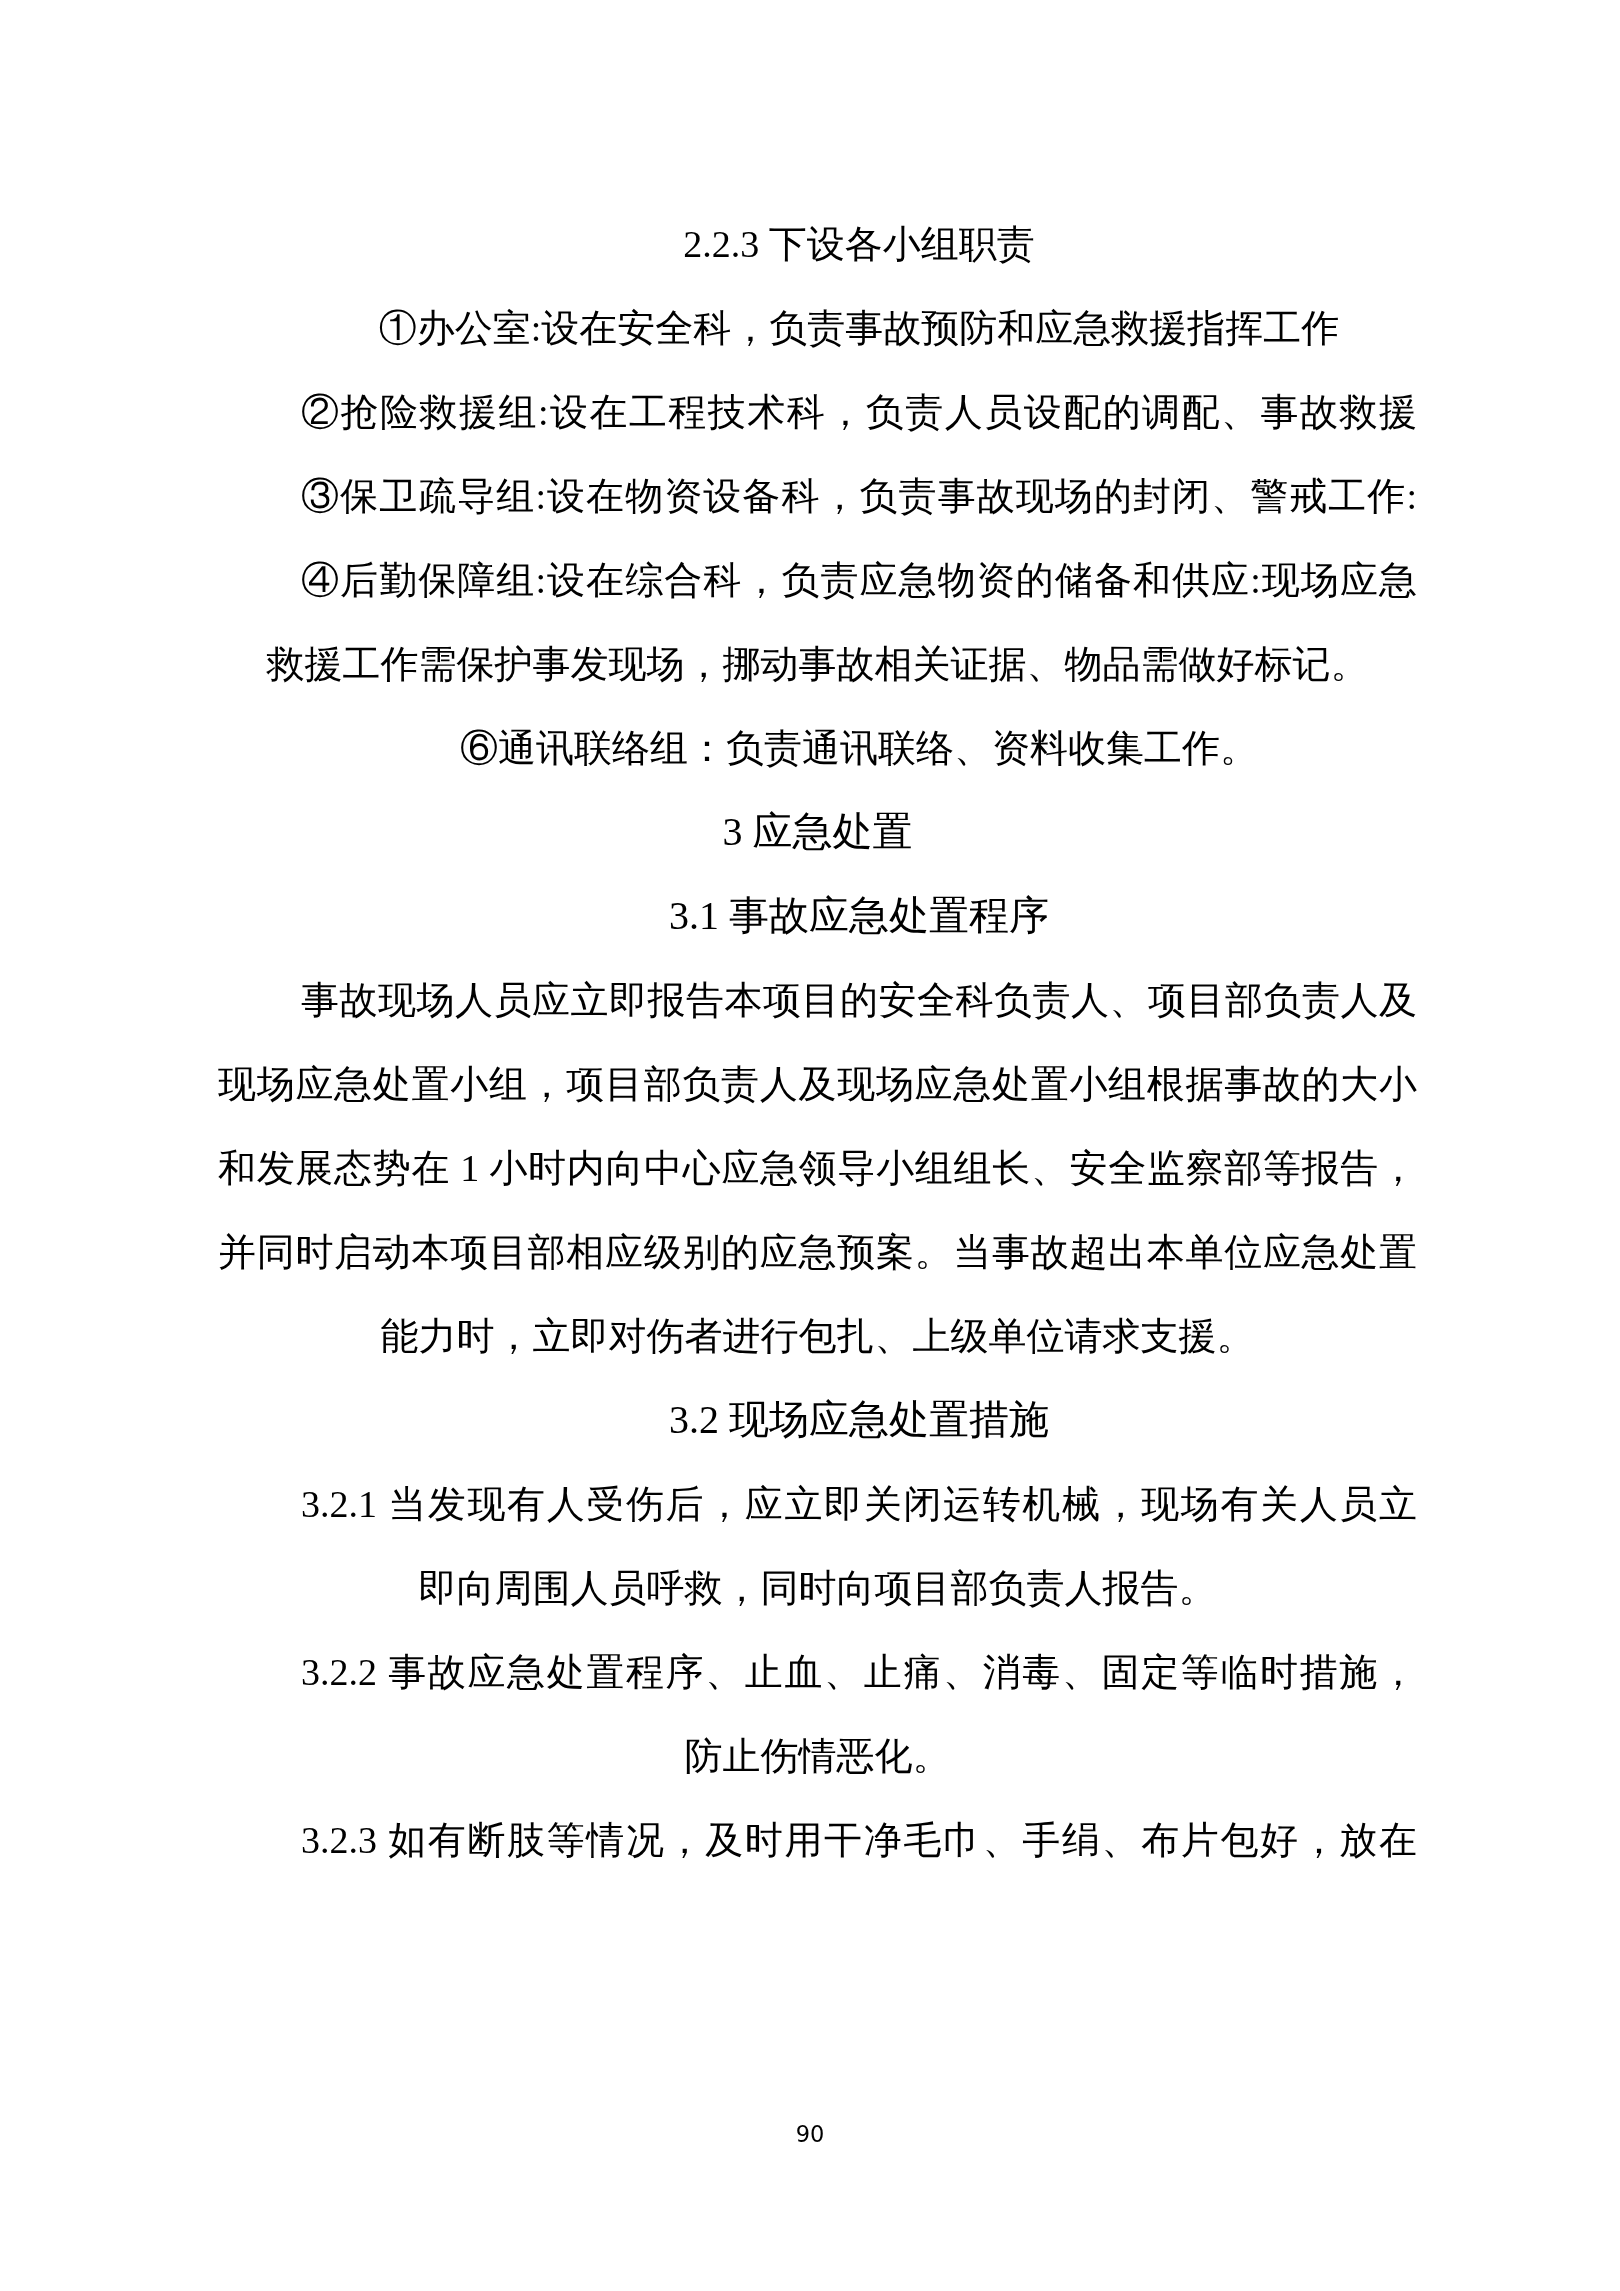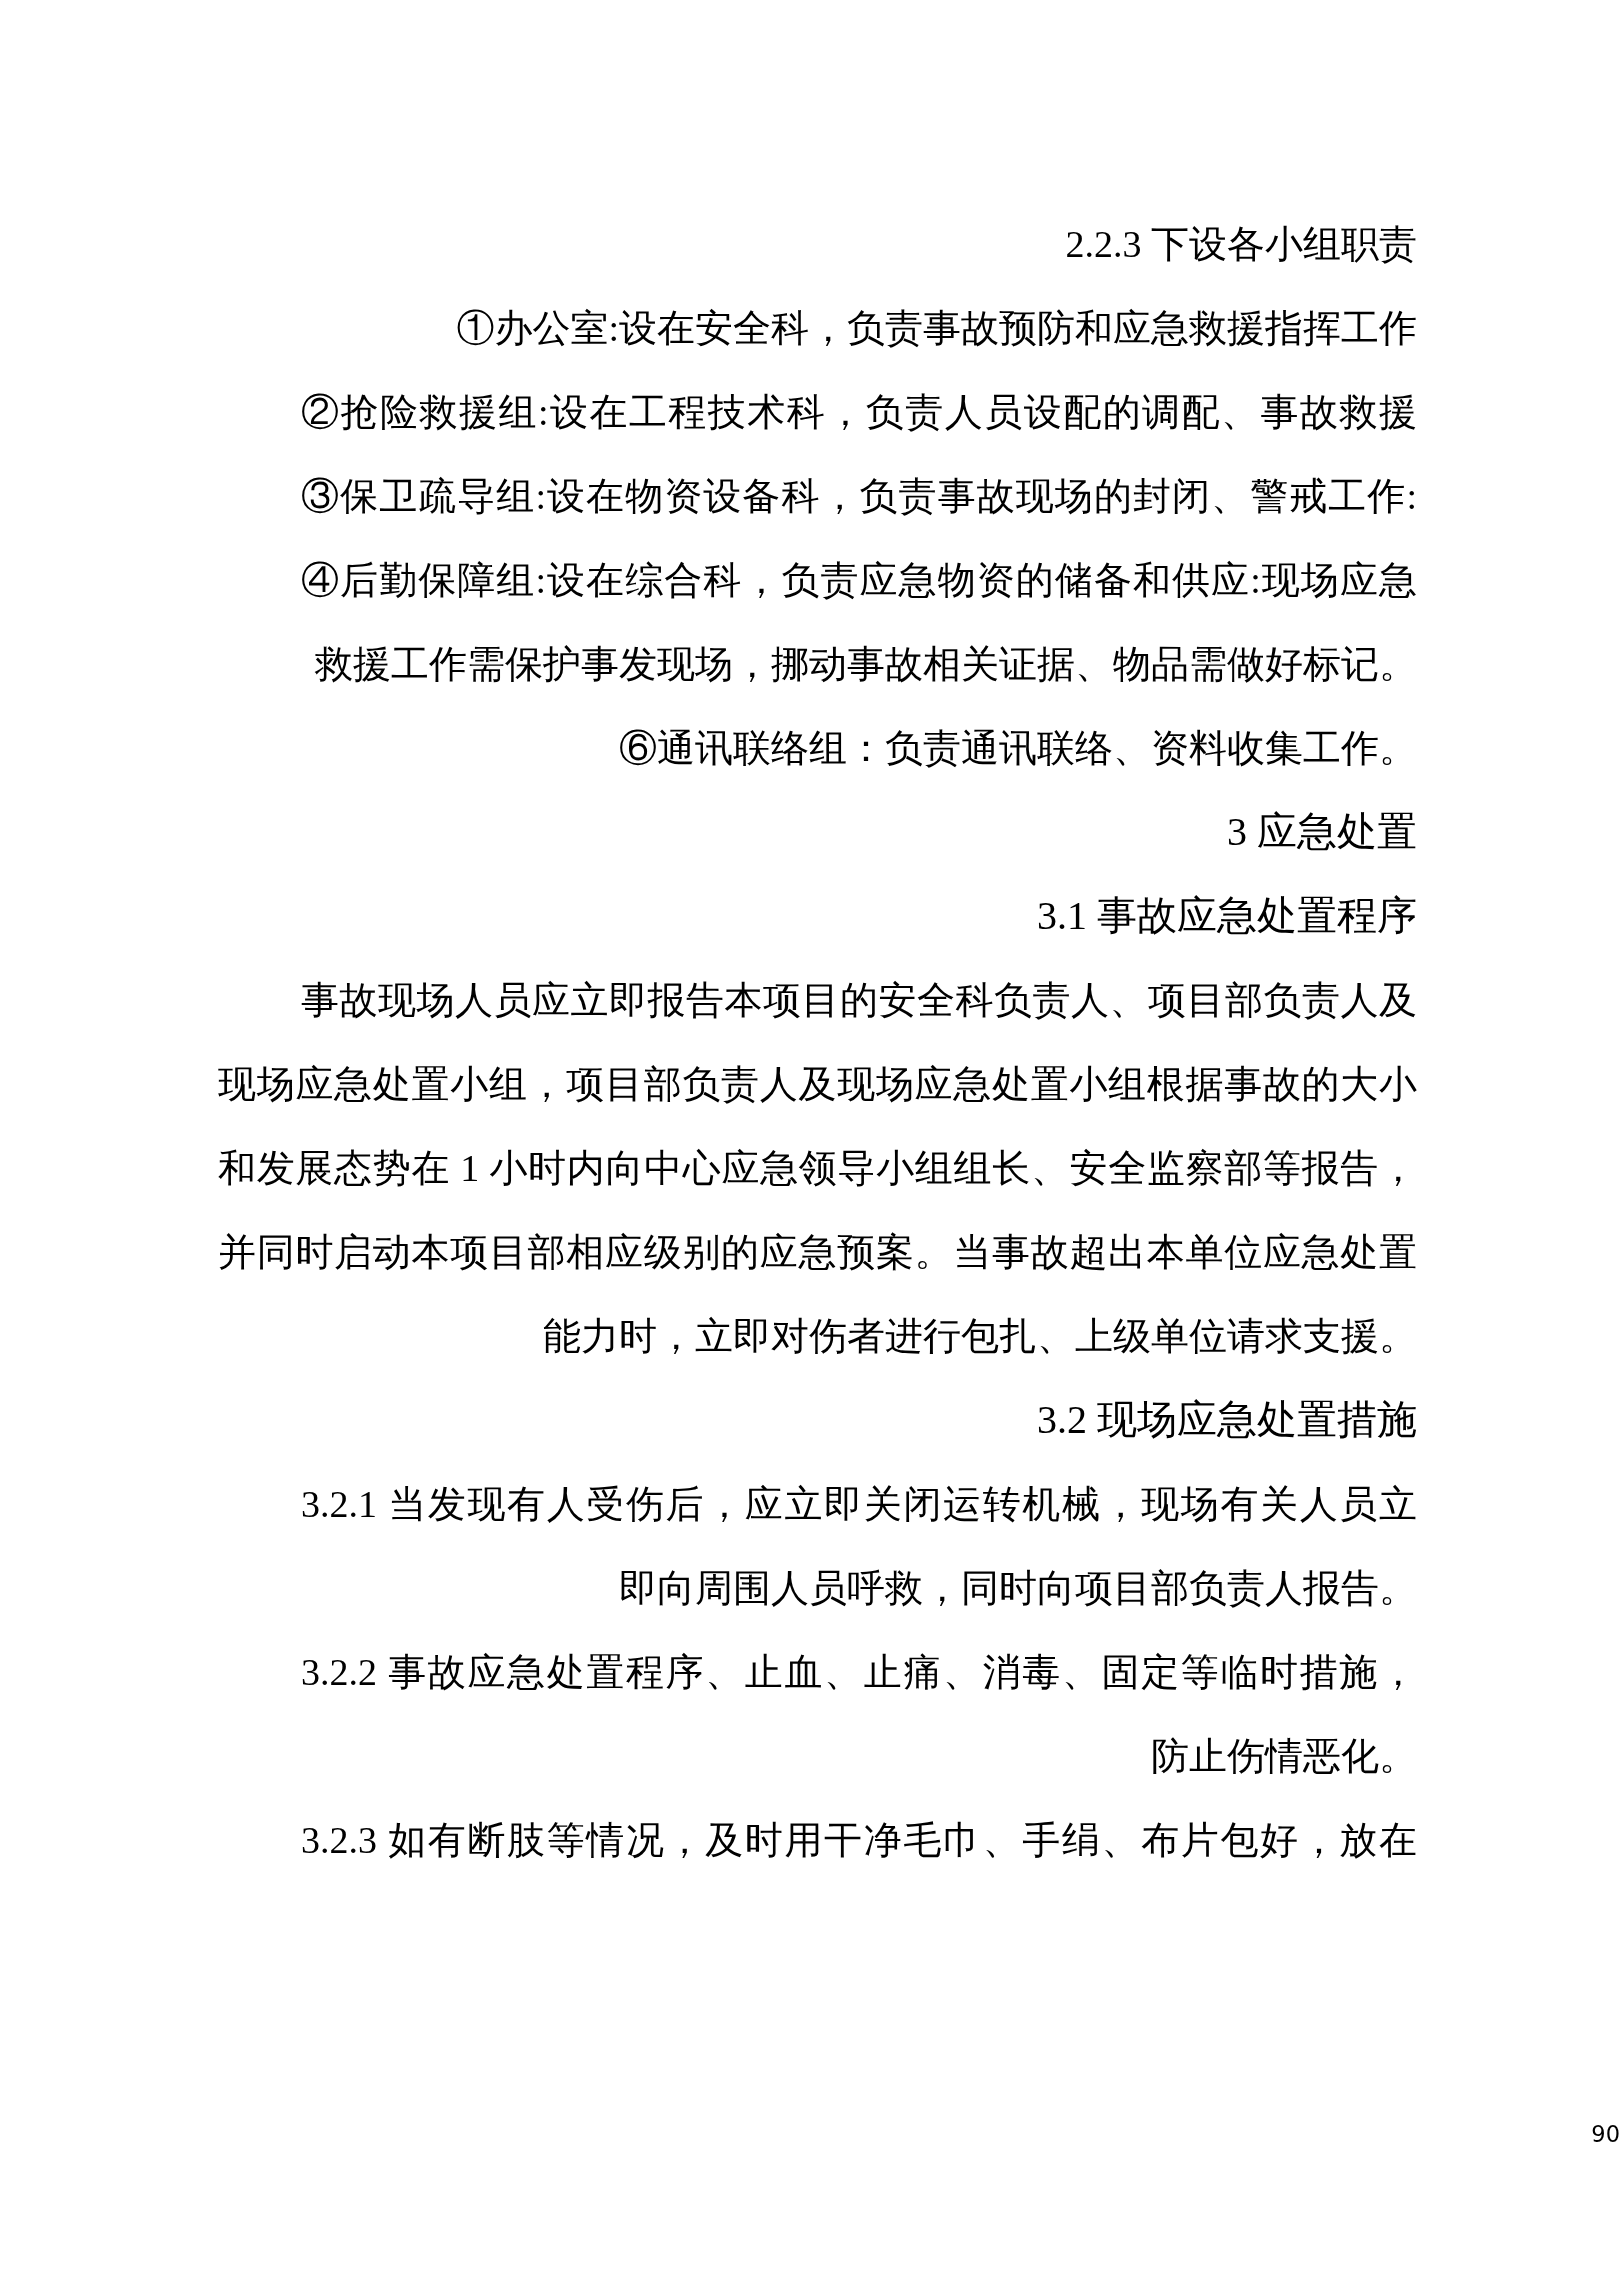--- a/index.html
+++ b/index.html
@@ -20,41 +20,41 @@
     position: absolute;
     top: 202px;
     left: 218px;
     width: 1199px;
   }
   .line {
     height: 84px;
     line-height: 84px;
     font-size: 38px;
     white-space: pre;
-    text-align: right;
+    text-align: center;
   }
   .line.justify {
     white-space: normal;
     text-align: justify;
     text-align-last: justify;
     text-justify: inter-character;
   }
   .line.indent {
     padding-left: 83px;
   }
   .line.bold {
     font-weight: normal;
     font-size: 40px;
   }
   .page-number {
     position: absolute;
     top: 2115px;
     left: 0;
     right: 0;
-    text-align: right;
+    text-align: center;
     font-family: "DejaVu Sans", "Liberation Sans", sans-serif;
     font-size: 22.5px;
     line-height: 39px;
     color: #000000;
   }
 </style>
 </head>
 <body>
 
 <div class="page">

